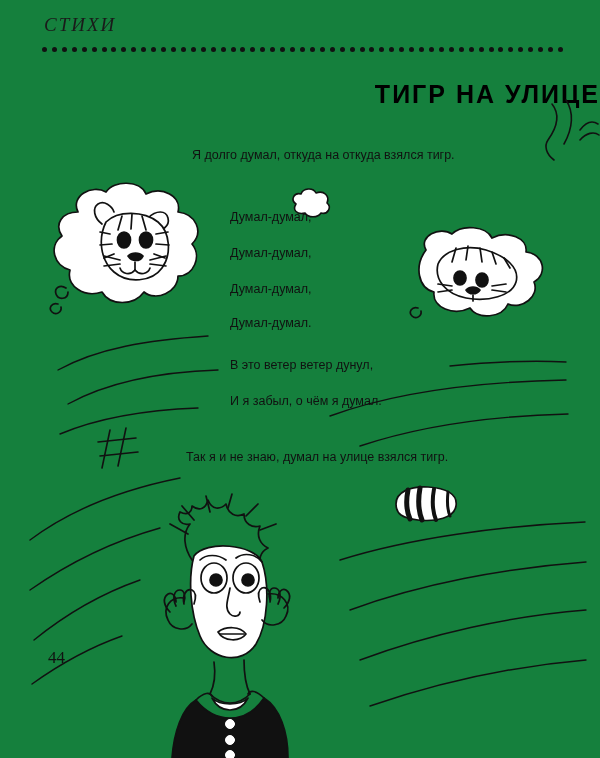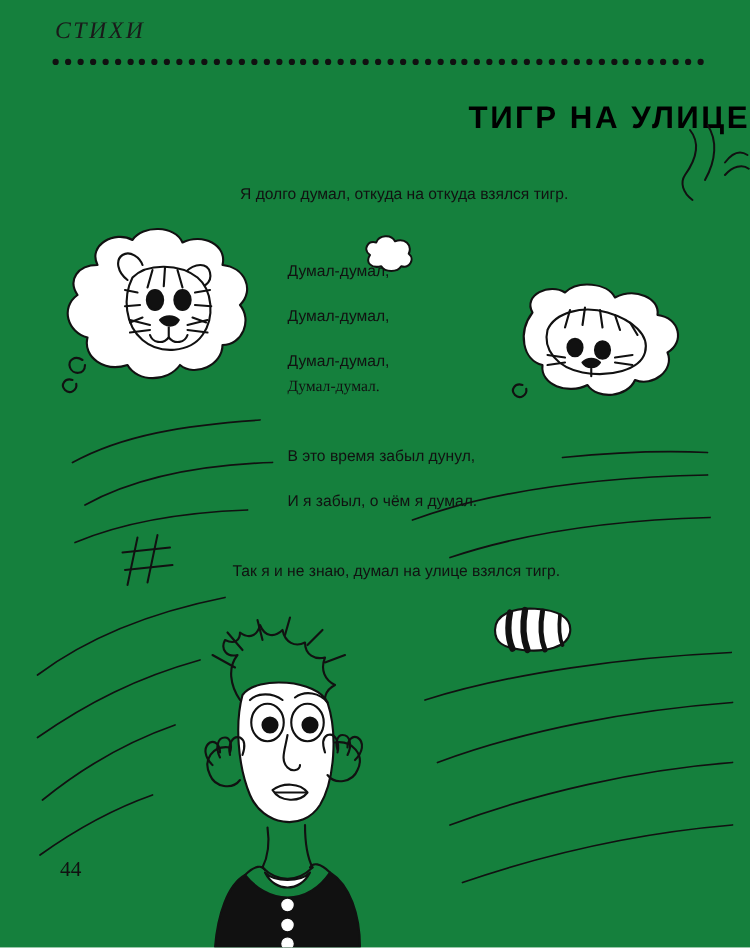--- a/index.html
+++ b/index.html
@@ -64,21 +64,21 @@
     font-family: "Liberation Sans", sans-serif;
     font-size: 12.5px;
     color: #111;
     white-space: nowrap;
   }
 
   
   .page-number {
     position: absolute;
     left: 48px;
-    top: 686px;
+    top: 648px;
     font-family: "Liberation Serif", serif;
     font-size: 17px;
     color: #111;
   }
 
   
   .art {
     position: absolute;
     pointer-events: none;
   }
@@ -147,22 +147,22 @@
       <span style="left: 516px;"></span>
     </div>
 
   <div class="poem-title">ТИГР НА УЛИЦЕ</div>
 
   <div id="poem-lines">
       <div class="line" style="left: 192px; top: 148px;">Я долго думал, откуда на откуда взялся тигр.</div>
       <div class="line" style="left: 230px; top: 210px;">Думал-думал,</div>
       <div class="line" style="left: 230px; top: 246px;">Думал-думал,</div>
       <div class="line" style="left: 230px; top: 282px;">Думал-думал,</div>
-      <div class="line" style="left: 230px; top: 302px; font-family: Liberation Serif, serif;">Думал-думал.</div>
-      <div class="line" style="left: 230px; top: 358px;">В это время забыл дунул,</div>
+      <div class="line" style="left: 230px; top: 316px;">Думал-думал.</div>
+      <div class="line" style="left: 230px; top: 358px;">В это ветер ветер дунул,</div>
       <div class="line" style="left: 230px; top: 394px;">И я забыл, о чём я думал.</div>
       <div class="line" style="left: 186px; top: 450px;">Так я и не знаю, думал на улице взялся тигр.</div>
     </div>
 
   <div class="page-number">44</div>
 
   <div class="art" style="left:540px; top:100px;">
     <svg width="60" height="70" viewBox="0 0 60 70" fill="none" stroke="#111" stroke-width="1.6" stroke-linecap="round">
       <path d="M12 4 C20 14, 18 26, 8 40 C4 46, 6 54, 14 60"></path>
       <path d="M26 0 C34 12, 33 28, 24 44"></path>

